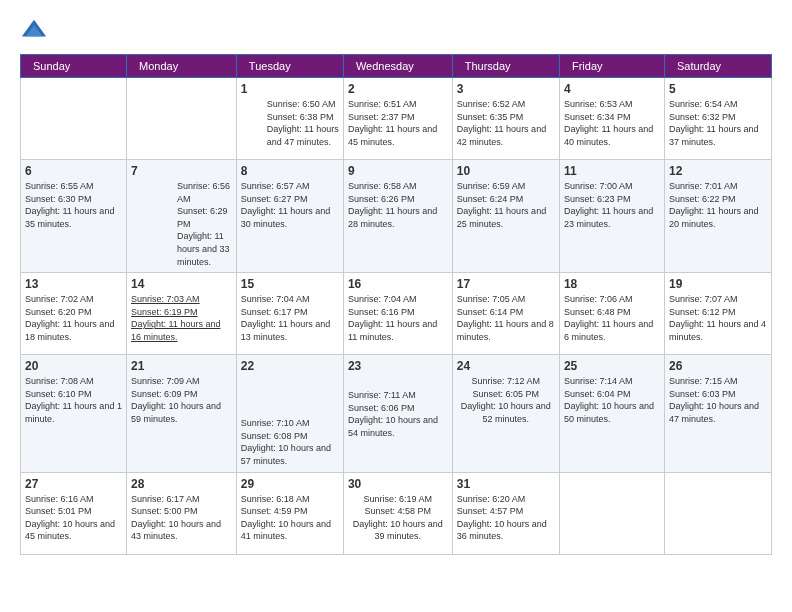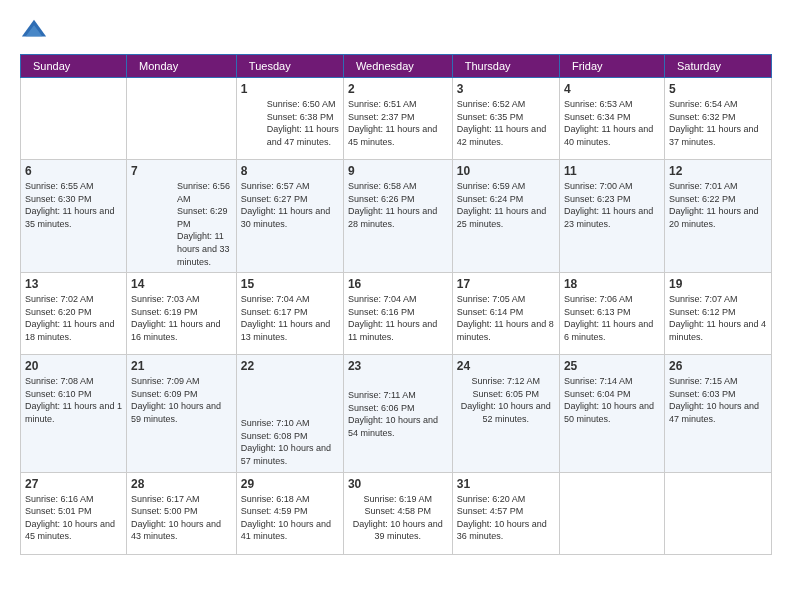--- a/index.html
+++ b/index.html
@@ -215,21 +215,21 @@
         </tr>
         <tr>
           <td>
             <span class="day-number">13</span>
             <div class="day-content" style="white-space: pre-line;">Sunrise: 7:02 AM
 Sunset: 6:20 PM
 Daylight: 11 hours and 18 minutes.</div>
           </td>
           <td>
             <span class="day-number">14</span>
-            <div class="day-content" style="white-space: pre-line;">Sunrise: 7:03 AM
+            <div class="day-content" style="white-space: pre-line; text-decoration: underline;">Sunrise: 7:03 AM
 Sunset: 6:19 PM
 Daylight: 11 hours and 16 minutes.</div>
           </td>
           <td>
             <span class="day-number">15</span>
             <div class="day-content" style="white-space: pre-line;">Sunrise: 7:04 AM
 Sunset: 6:17 PM
 Daylight: 11 hours and 13 minutes.</div>
           </td>
           <td>
@@ -240,21 +240,21 @@
           </td>
           <td>
             <span class="day-number">17</span>
             <div class="day-content" style="white-space: pre-line;">Sunrise: 7:05 AM
 Sunset: 6:14 PM
 Daylight: 11 hours and 8 minutes.</div>
           </td>
           <td>
             <span class="day-number">18</span>
             <div class="day-content" style="white-space: pre-line;">Sunrise: 7:06 AM
-Sunset: 6:13 PM
+Sunset: 6:48 PM
 Daylight: 11 hours and 6 minutes.</div>
           </td>
           <td>
             <span class="day-number">19</span>
             <div class="day-content" style="white-space: pre-line;">Sunrise: 7:07 AM
 Sunset: 6:12 PM
 Daylight: 11 hours and 4 minutes.</div>
           </td>
         </tr>
         <tr>

